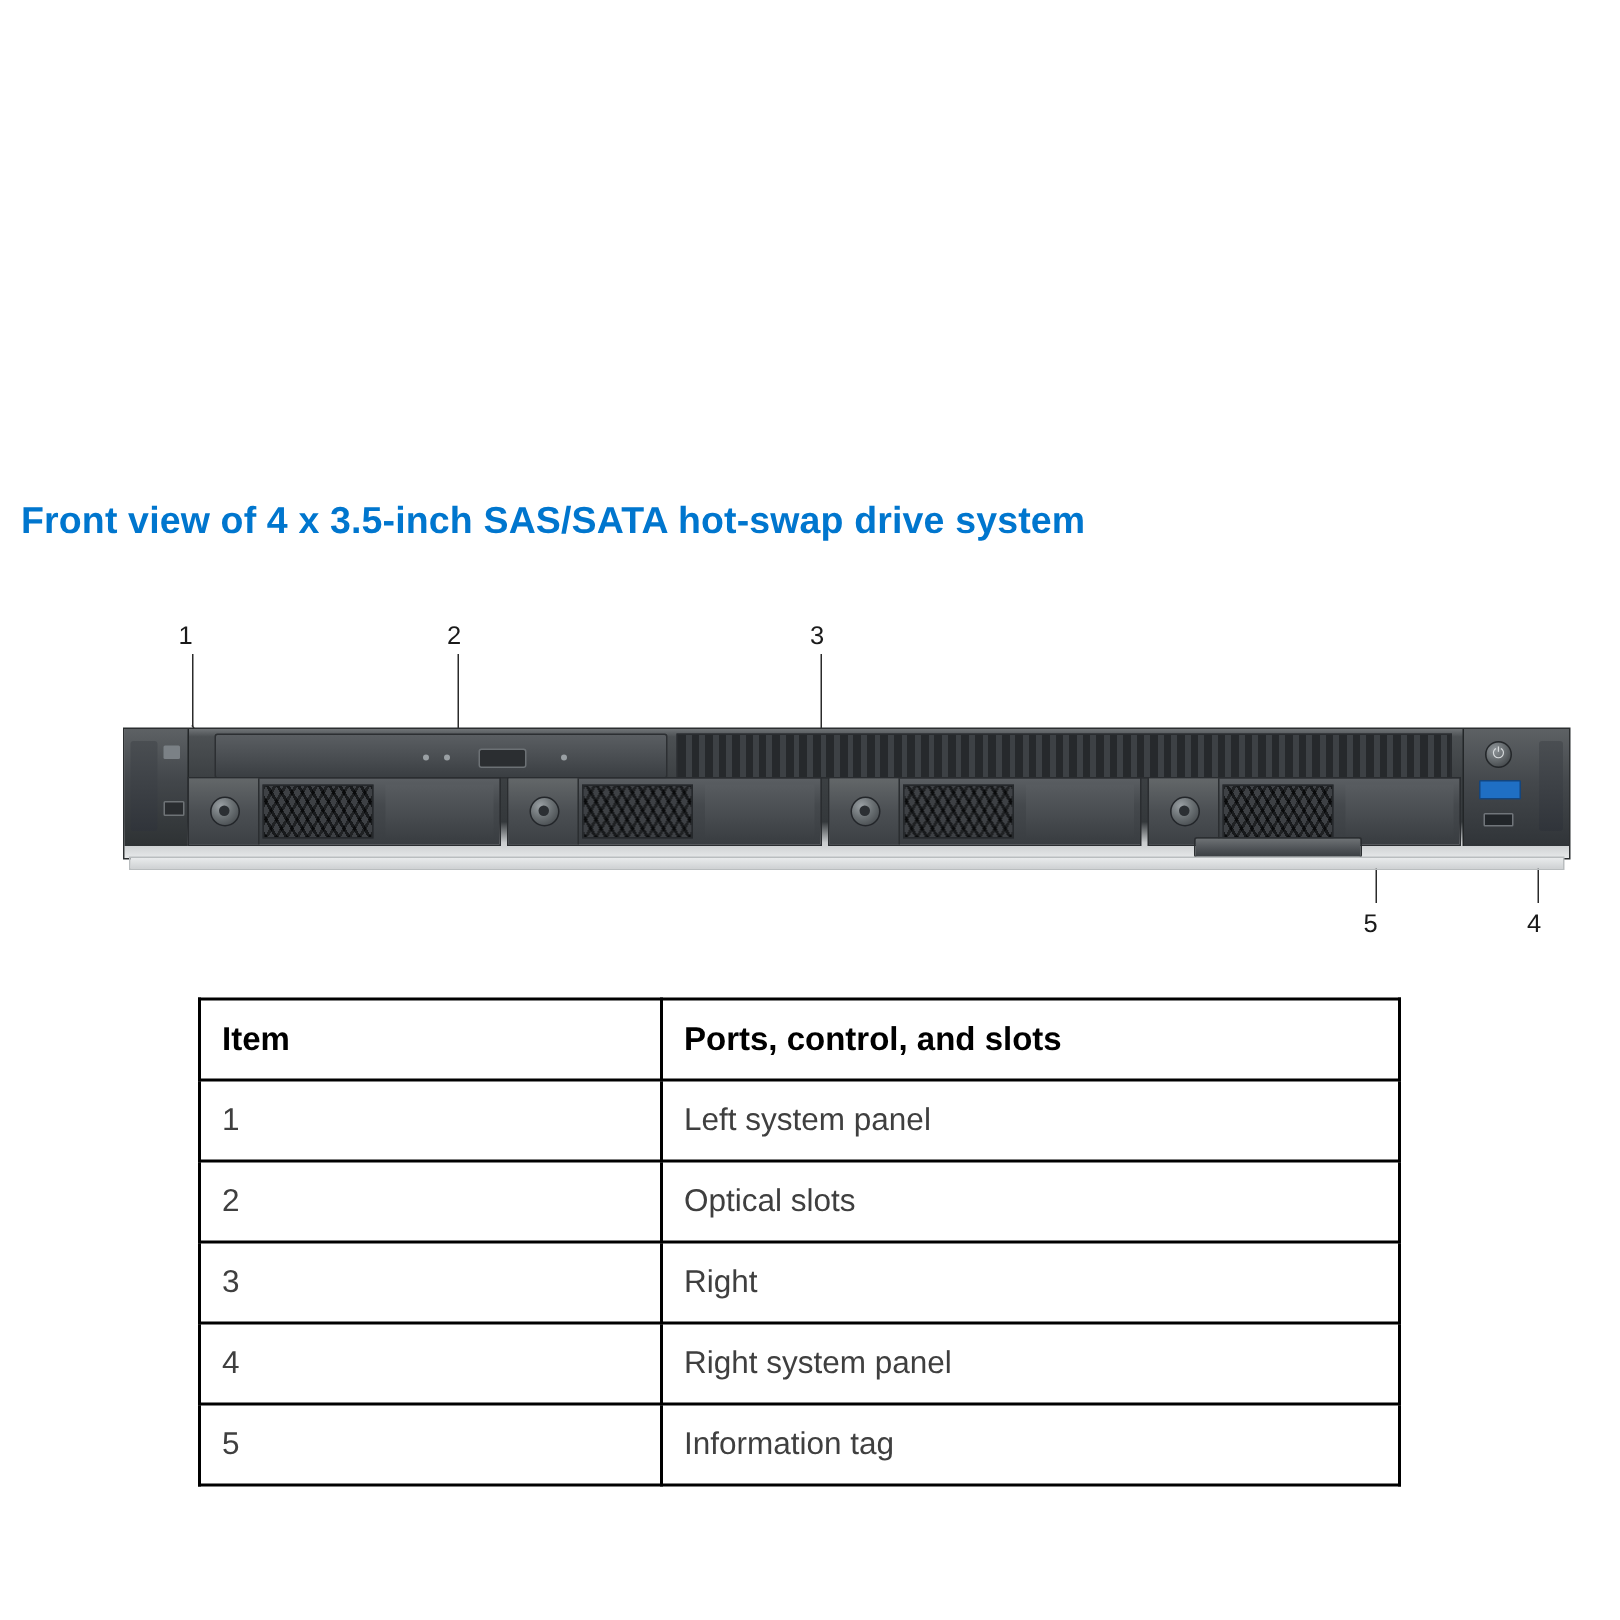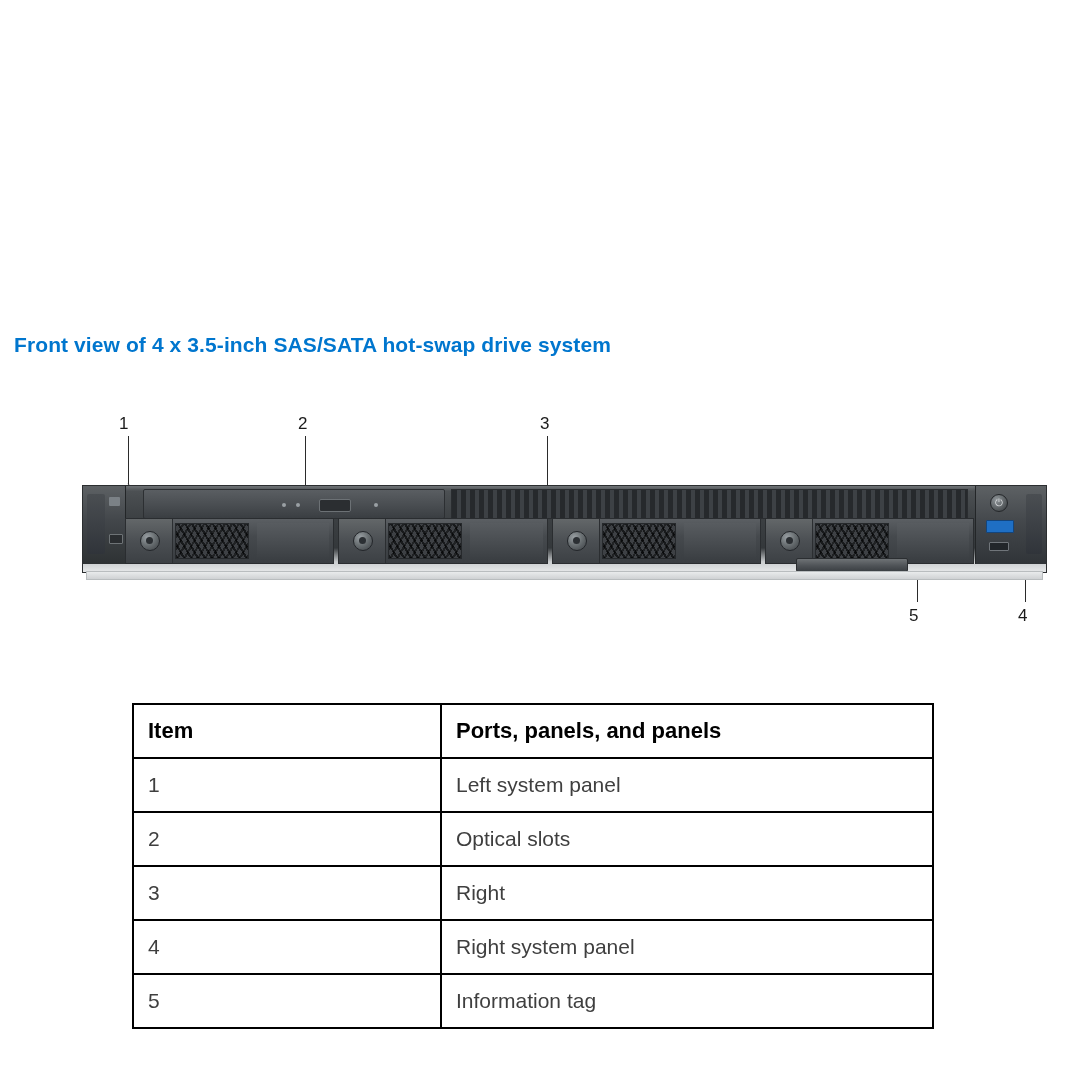--- a/index.html
+++ b/index.html
@@ -14,21 +14,21 @@
     color: #000000;
     position: relative;
     overflow: hidden;
   }
 
   
   .page-heading {
     position: absolute;
     left: 14px;
     top: 333px;
-    font-size: 21px;
+    font-size: 25px;
     font-weight: bold;
     color: #0076ce;
     letter-spacing: 0.1px;
     white-space: nowrap;
   }
 
   
   .figure {
     position: absolute;
     left: 0;
@@ -285,21 +285,21 @@
     width: 955px;
     height: 7px;
     background: linear-gradient(180deg, #e9ebec 0%, #cfd2d4 100%);
     border: 1px solid #b9bdbf;
   }
 
   
   .legend-table {
     position: absolute;
     left: 132px;
-    top: 703px;
+    top: 665px;
     width: 800px;
     border-collapse: collapse;
     table-layout: fixed;
   }
   .legend-table th,
   .legend-table td {
     border: 2px solid #000000;
     padding: 10px 14px;
     text-align: left;
     font-size: 21px;
@@ -405,21 +405,21 @@
 </div>
 
 <table class="legend-table">
   <colgroup>
       <col class="c1">
       <col class="c2">
     </colgroup>
   <thead>
     <tr>
       <th>Item</th>
-      <th>Ports, panels, and panels</th>
+      <th>Ports, control, and slots</th>
     </tr>
   </thead>
   <tbody>
     <tr>
       <td>1</td>
       <td>Left system panel</td>
     </tr>
     <tr>
       <td>2</td>
       <td>Optical slots</td>

